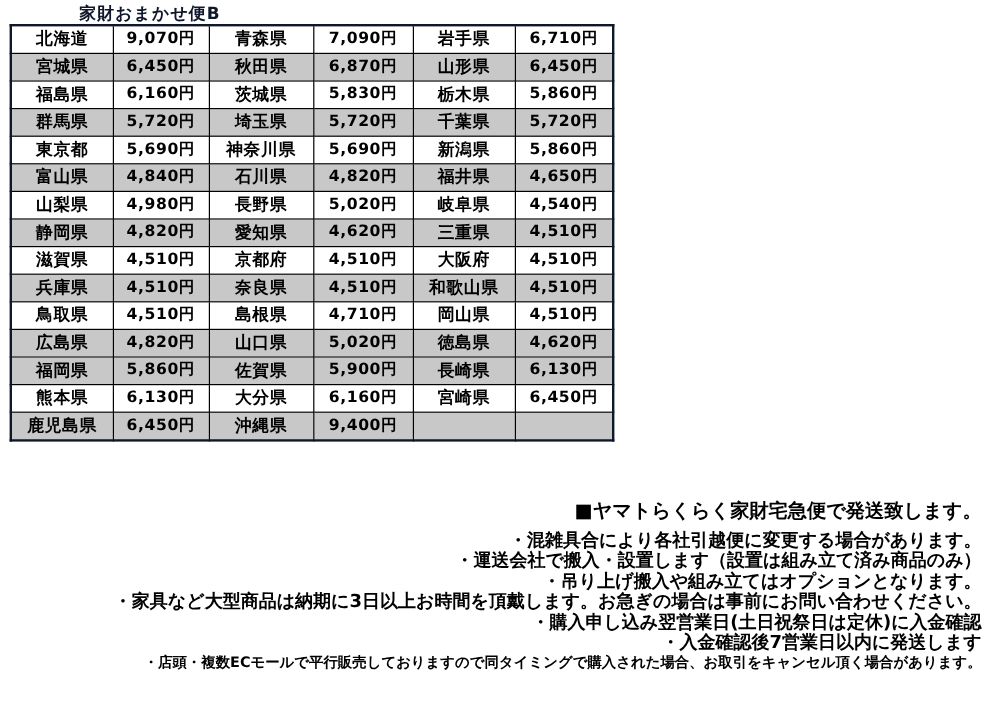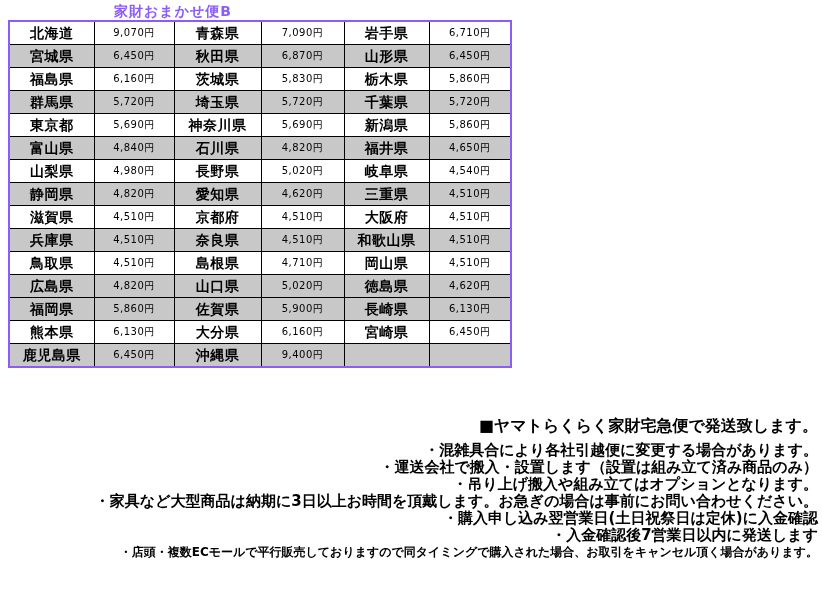--- a/index.html
+++ b/index.html
@@ -22,21 +22,21 @@
     font-weight: bold;
     letter-spacing: 1px;
     white-space: nowrap;
   }
   table.price-table {
     position: absolute;
     left: 8px;
     top: 20px;
     border-collapse: collapse;
     table-layout: fixed;
-    border: 2px solid #8b5cf6;
+    border: 2px solid #0f172a;
   }
   table.price-table td {
     border: 1px solid #000000;
     height: 22px;
     padding: 0 2px;
     text-align: center;
     vertical-align: middle;
     white-space: nowrap;
     overflow: hidden;
     line-height: 22px;
@@ -44,22 +44,22 @@
   table.price-table tr.shaded td {
     background: #c8c8c8;
     text-align: center;
   }
   td.pref-cell {
     font-size: 14px;
     font-weight: bold;
     letter-spacing: 0.5px;
   }
   td.price-cell {
-    font-size: 10px;
-    font-weight: normal;
+    font-size: 13px;
+    font-weight: bold;
     letter-spacing: 0.5px;
   }
   .notes {
     position: absolute;
     left: 8px;
     top: 416px;
     width: 810px;
     text-align: right;
   }
   .notes-heading {
@@ -80,21 +80,21 @@
     margin-top: 1px;
     font-size: 12px;
     font-weight: bold;
     line-height: 14px;
     white-space: nowrap;
   }
 </style>
 </head>
 <body>
 
-<div class="page-title" style="color: #8b5cf6; margin-left: 48px;">家財おまかせ便B</div>
+<div class="page-title" style="color: #0f172a;">家財おまかせ便B</div>
 
 <table class="price-table">
   <colgroup>
     <col style="width:85px">
     <col style="width:80px">
     <col style="width:87px">
     <col style="width:83px">
     <col style="width:85px">
     <col style="width:82px">
   </colgroup>

